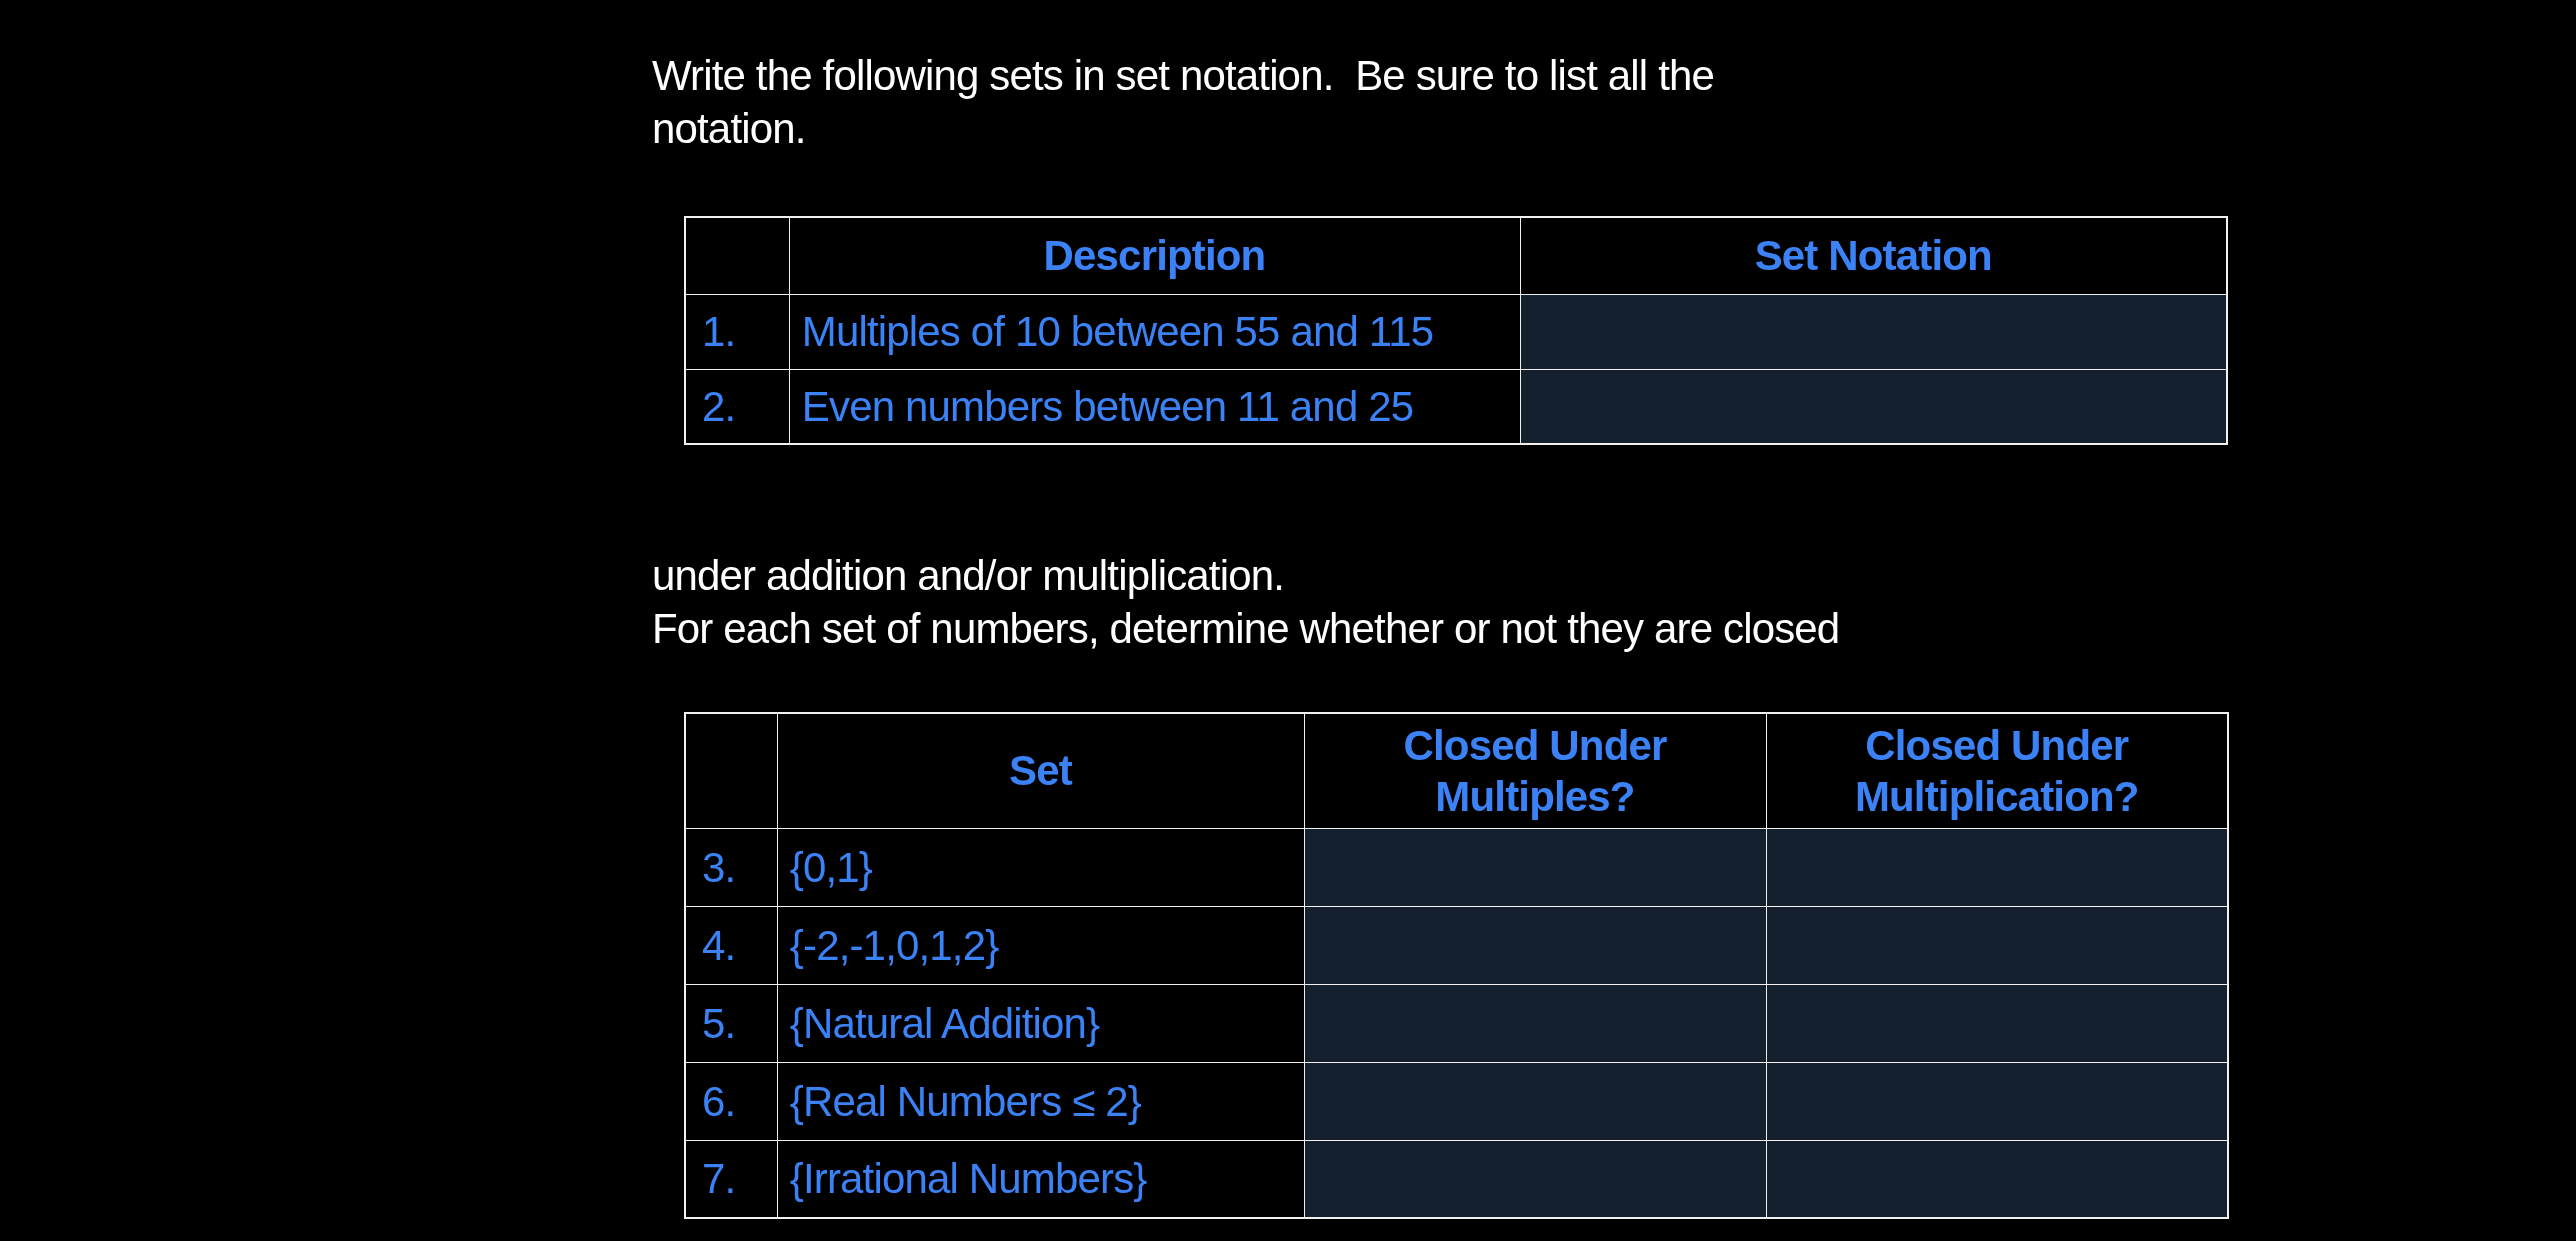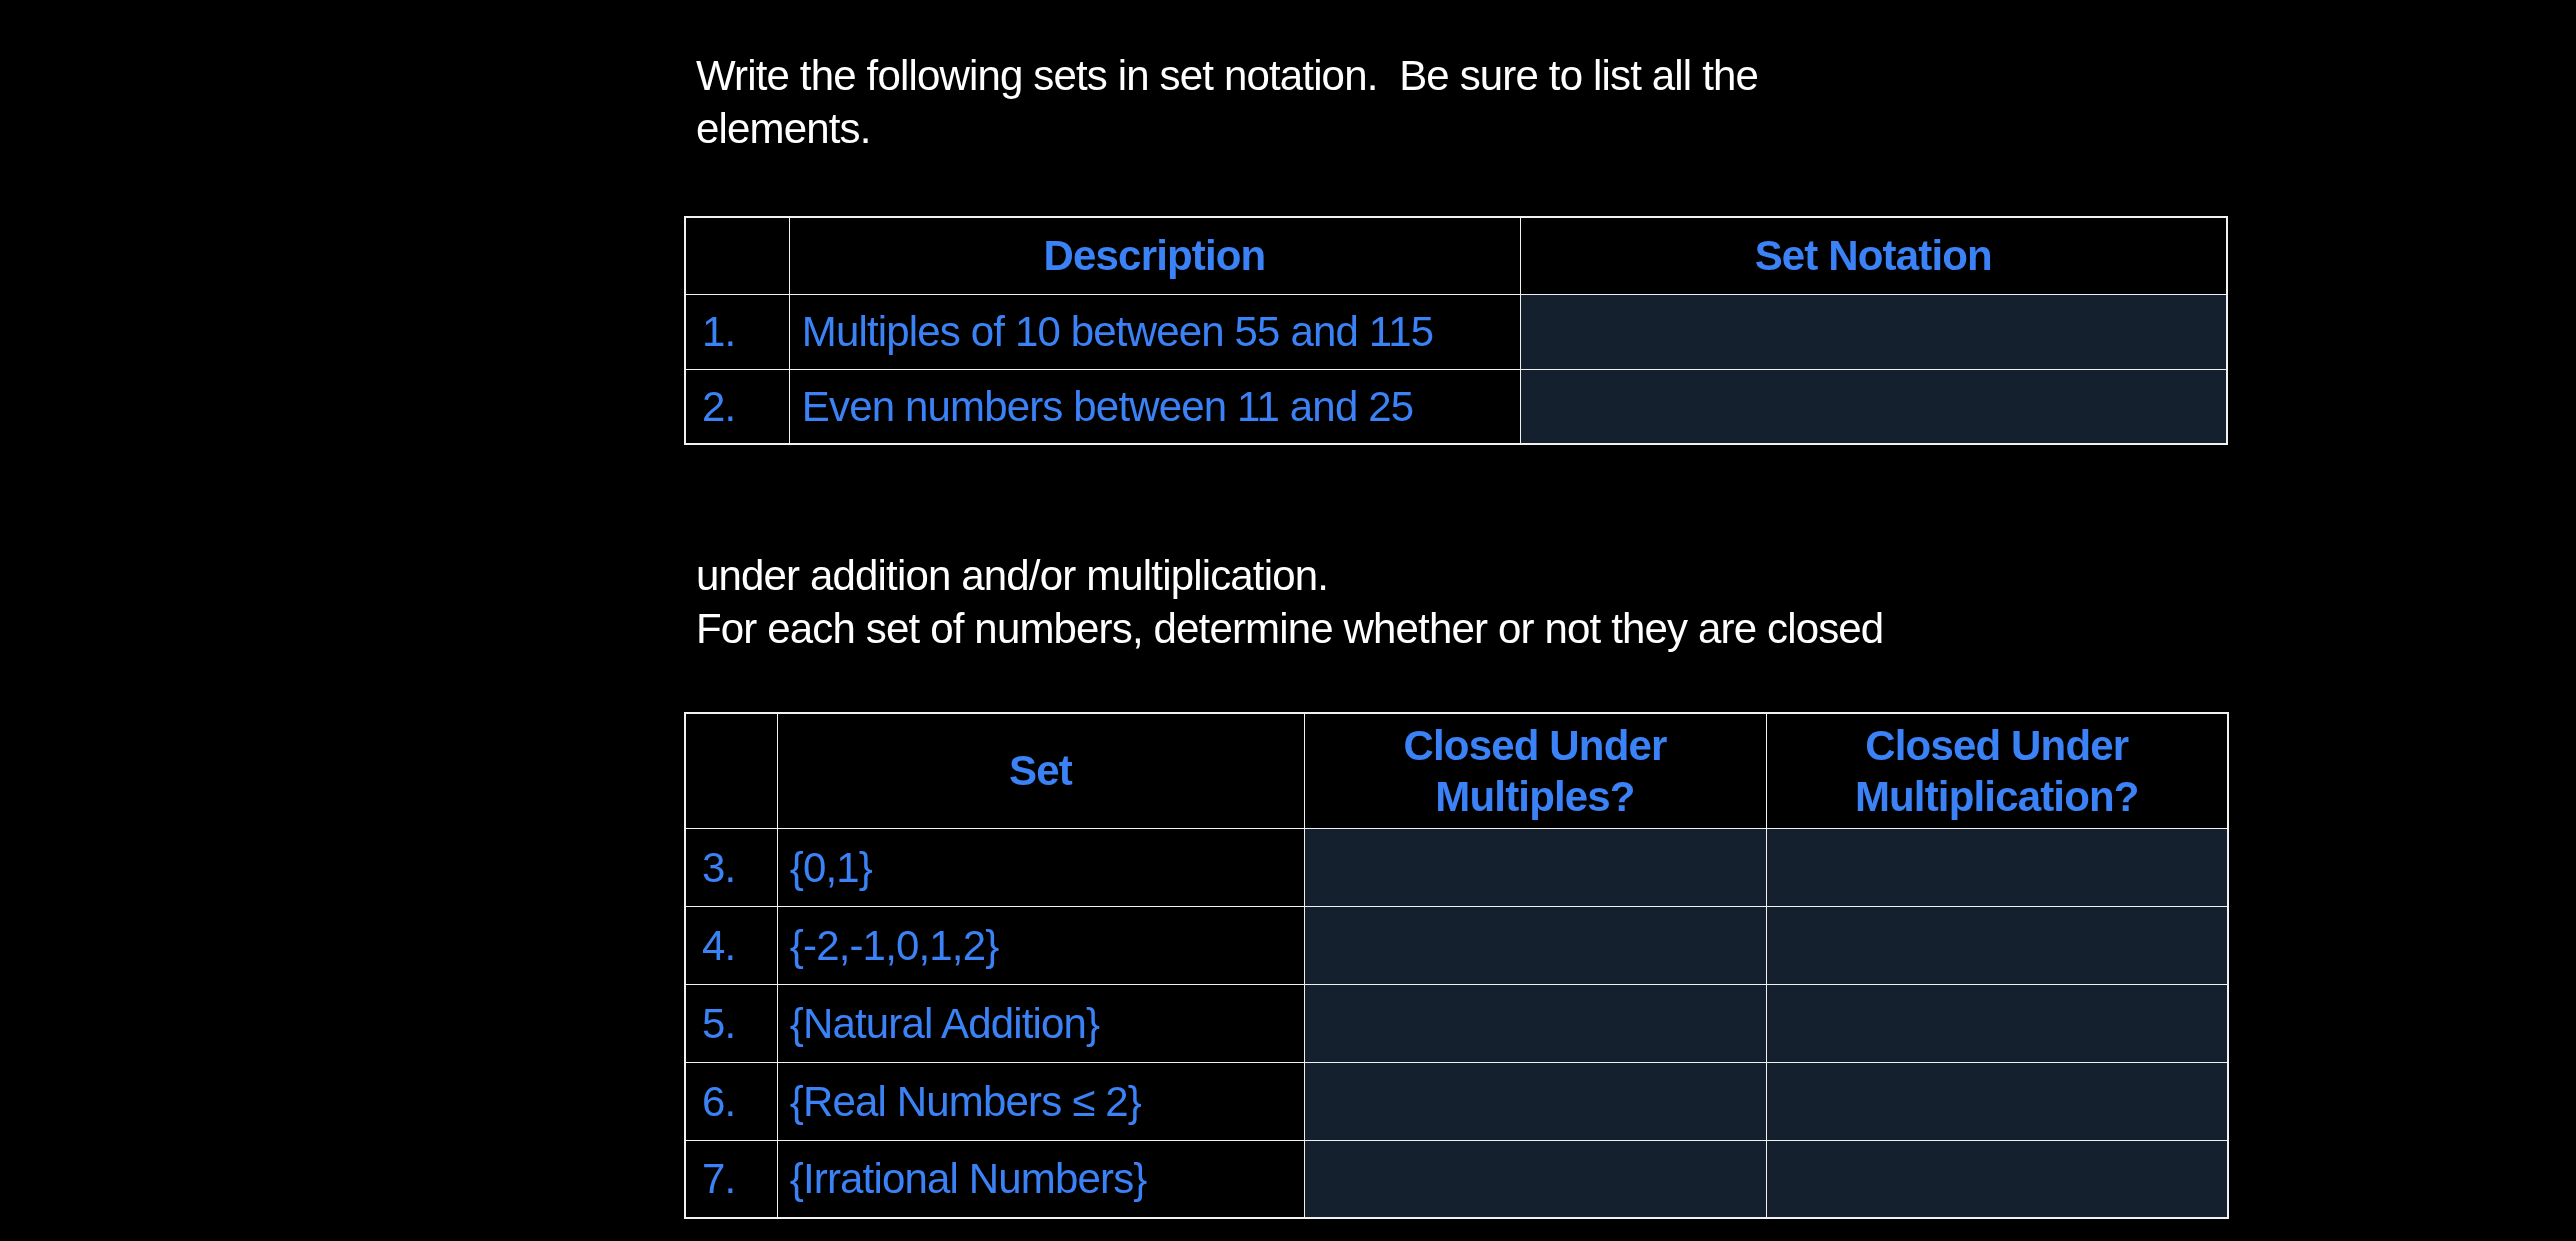--- a/index.html
+++ b/index.html
@@ -12,21 +12,21 @@
     position: relative;
   }
   .canvas {
     position: absolute;
     left: 0; top: 0;
     width: 2576px; height: 1241px;
     background: #000000;
   }
   .para {
     position: absolute;
-    left: 696px;
+    left: 652px;
     font-size: 42px;
     letter-spacing: -0.02em;
     line-height: 53px;
     color: #ffffff;
   }
   .para .line { white-space: pre; }
   #intro1 { top: 49px; }
   #intro2 { top: 549px; }
 
   table {
@@ -59,21 +59,21 @@
   td.answer { background: #14202d; }
   .hl { display: block; }
 </style>
 </head>
 <body>
 
 <div class="canvas">
 
   <div class="para" id="intro1">
     <div class="line">Write the following sets in set notation.  Be sure to list all the</div>
-    <div class="line">elements.</div>
+    <div class="line">notation.</div>
   </div>
 
   <table id="table1">
     <colgroup>
       <col style="width:104px">
       <col style="width:731px">
       <col style="width:707px">
     </colgroup>
     <tbody>
         <tr class="hdr">

